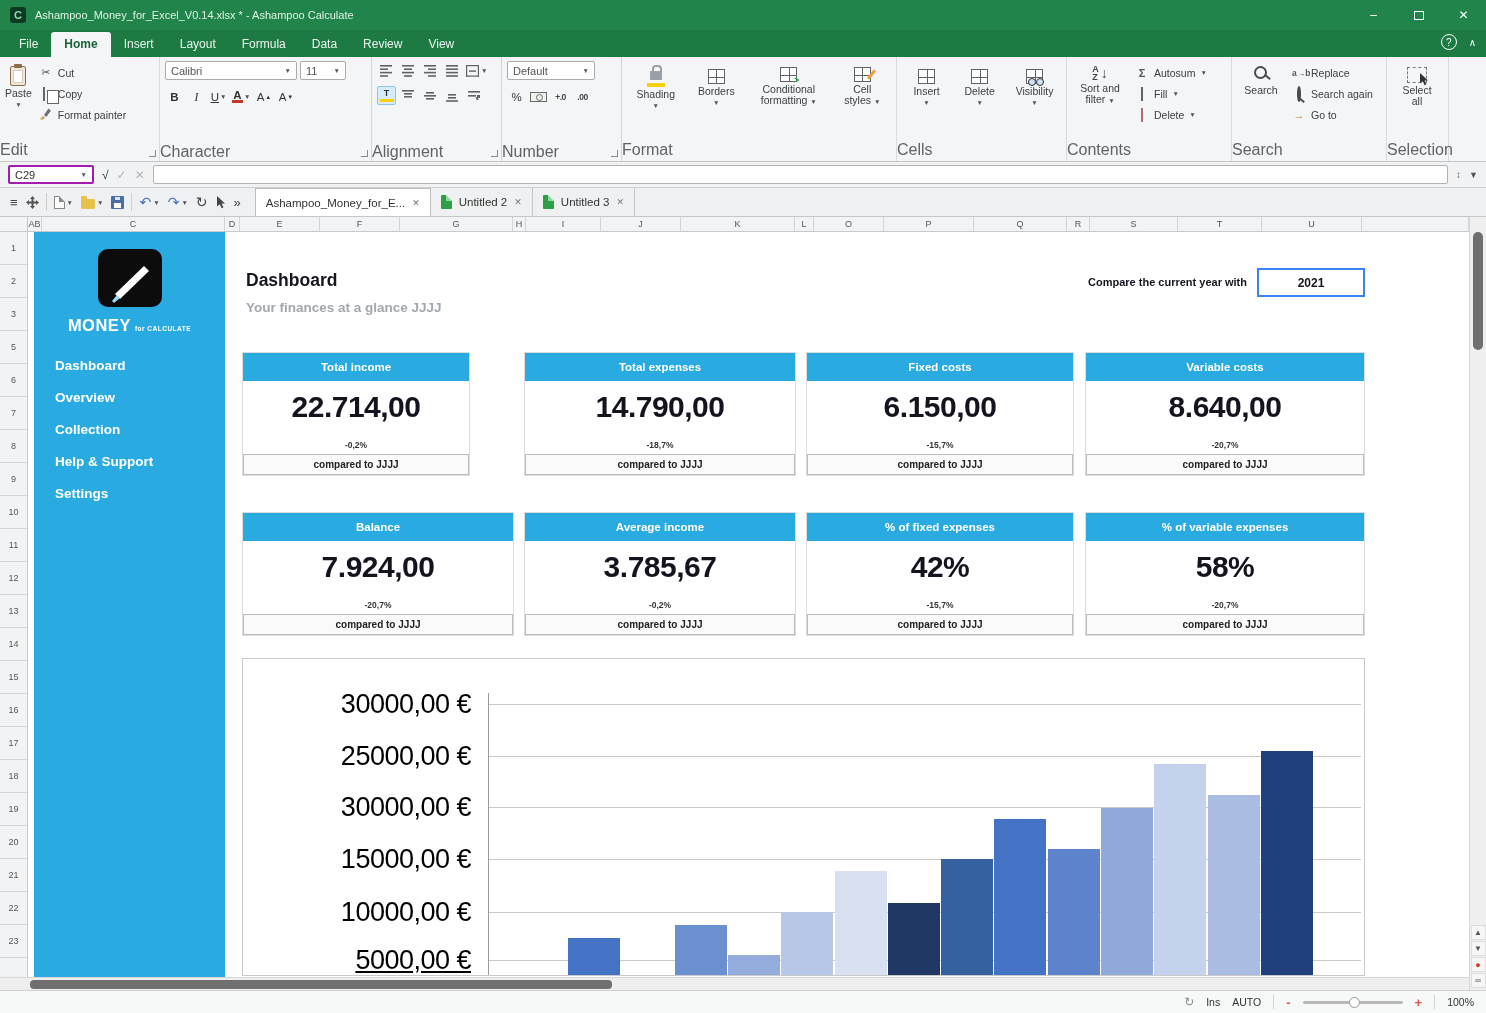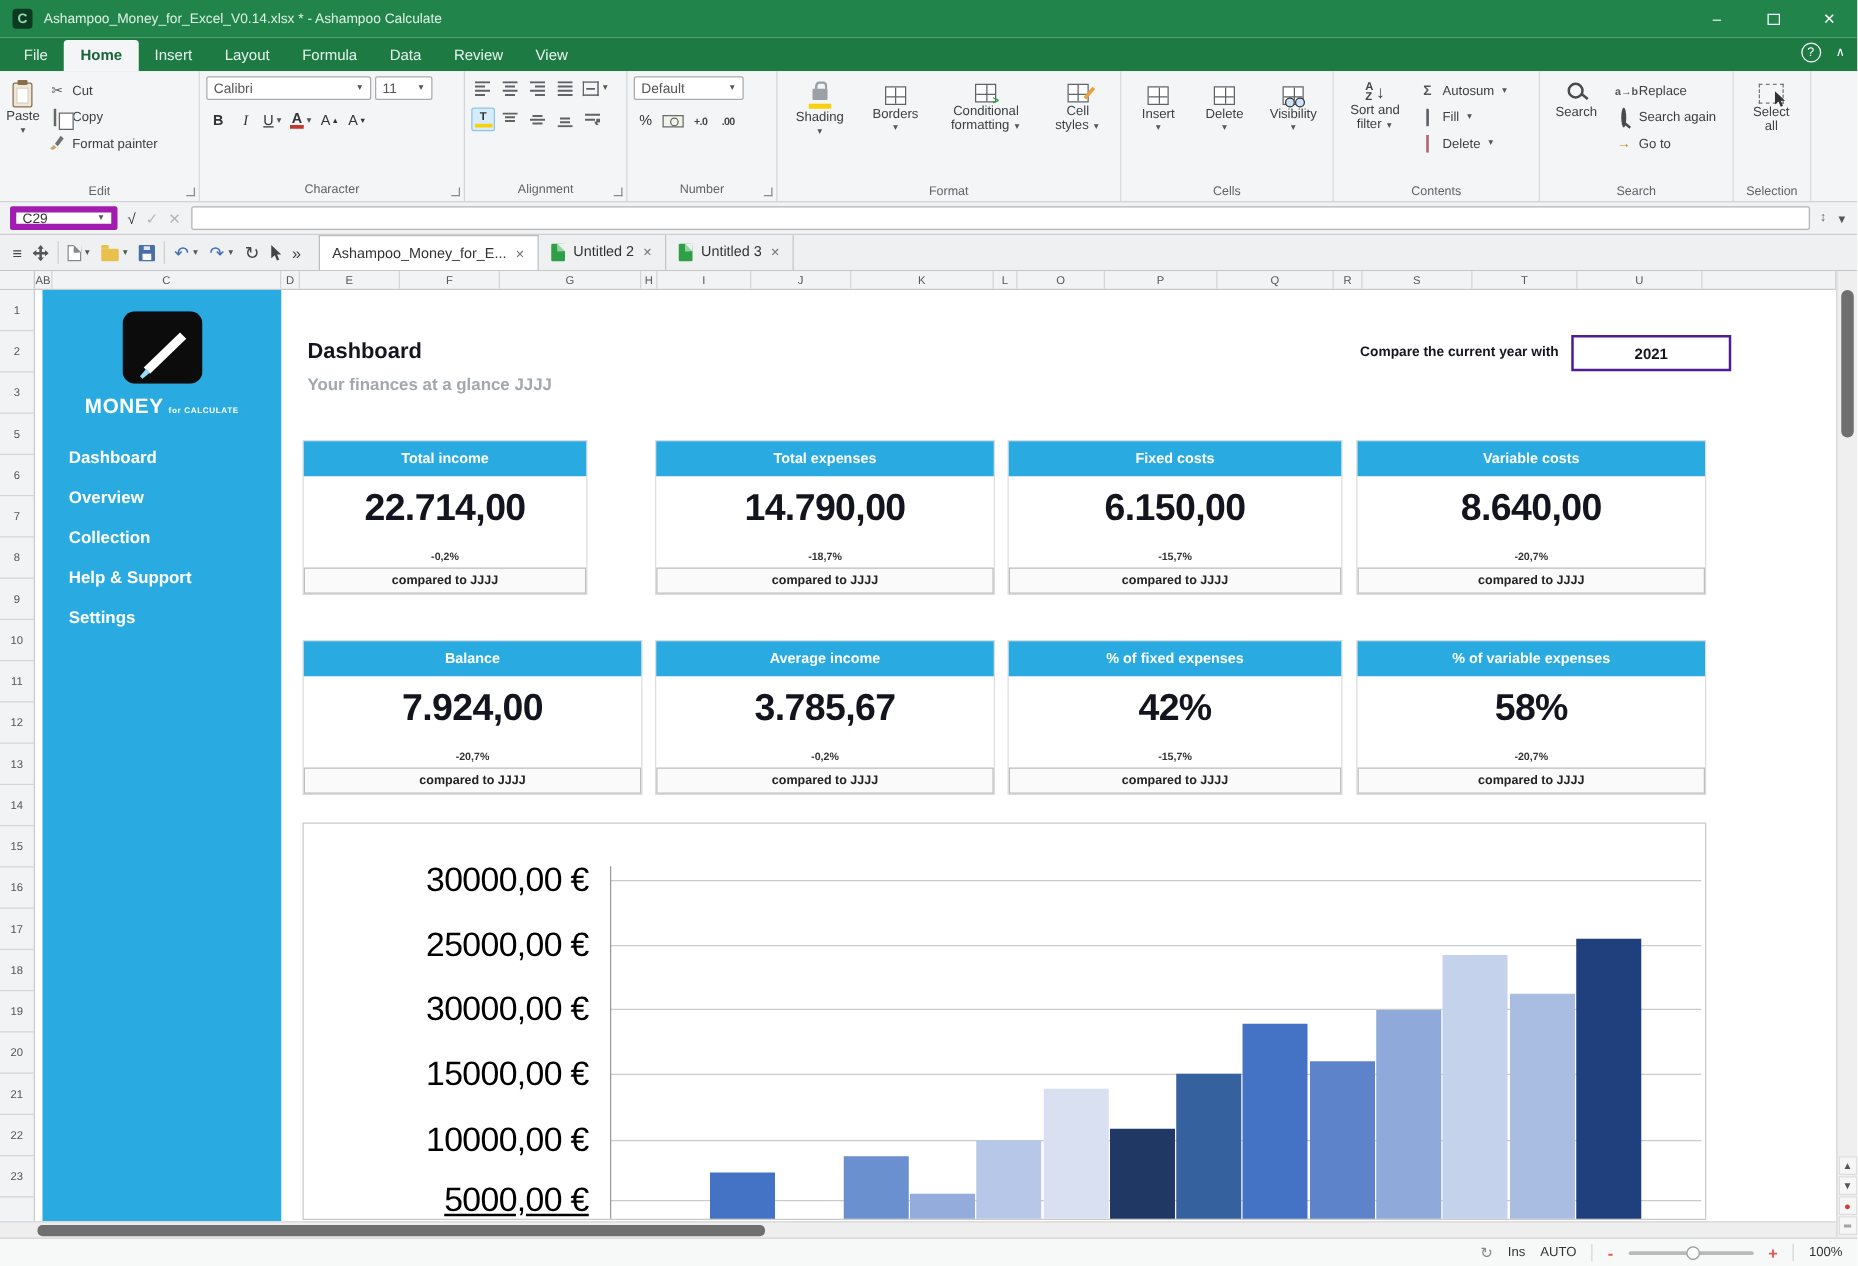--- a/index.html
+++ b/index.html
@@ -20,21 +20,21 @@
   .mtab{padding:0 13px;height:25px;line-height:25px;color:#e8f5ed;font-size:12px;border-radius:3px 3px 0 0}
   .mtab.active{background:#f4f5f6;color:#186338;font-weight:bold}
   .menu-right{position:absolute;right:10px;top:4px;display:flex;align-items:center;gap:12px;color:#fff}
   .qmark{width:16px;height:16px;border:1px solid #fff;border-radius:50%;font-size:10px;display:flex;align-items:center;justify-content:center}
   .chevup{font-size:10px}
 
   
   .ribbon{position:absolute;top:57px;left:0;width:100%;height:105px;background:#f4f5f6;border-bottom:1px solid #c6c6c6;display:flex}
   .rgroup{position:relative;border-right:1px solid #dadbdc;padding:4px 5px 17px 5px;display:flex;gap:4px;flex-shrink:0}
   .rgroup.col{flex-direction:column;gap:3px}
-  .glabel{position:absolute;bottom:2px;left:0;right:0;text-align:center;font-size:10px;color:#5f6368}
+  .glabel{position:absolute;bottom:2px;left:0;right:0;text-align:left;font-size:16px;color:#5f6368}
   .launcher{position:absolute;right:3px;bottom:4px;width:7px;height:7px;border-right:1.5px solid #8a8a8a;border-bottom:1.5px solid #8a8a8a}
   .bigbtn{display:flex;flex-direction:column;align-items:center;font-size:10.5px;color:#3c4043;padding-top:2px;gap:2px;border-radius:3px}
   .bigbtn .lbl{text-align:center;line-height:11px}
   .caret{font-size:6.5px;color:#555}
   .vstack{display:flex;flex-direction:column;justify-content:flex-start;gap:2px}
   .smallbtn{display:flex;align-items:center;gap:5px;font-size:10.5px;color:#3c4043;height:19px;padding:0 3px;border-radius:2px;white-space:nowrap}
   .rrow{display:flex;align-items:center;gap:3px}
   .combo{background:#fff;border:1px solid #ababab;height:19px;display:flex;align-items:center;font-size:11px;padding:0 5px;justify-content:space-between;border-radius:2px}
   .fbtn{min-width:19px;height:19px;display:flex;align-items:center;justify-content:center;font-size:11.5px;color:#333;border:1px solid transparent;border-radius:2px;gap:1px}
   .fbtn.sel{background:#d7ecfa;border:1px solid #8fc3e8;position:relative}
@@ -77,21 +77,21 @@
   .icon-floppy{width:13px;height:13px;background:#4a6fa5;border-radius:1px;position:relative}
   .icon-floppy::before{content:"";position:absolute;left:3px;bottom:1px;width:7px;height:5px;background:#fff}
   .icon-floppy::after{content:"";position:absolute;left:4px;top:1px;width:5px;height:3px;background:#dce5f2}
   .icon-page{width:11px;height:13px;border:1px solid #888;background:#fff;position:relative}
   .icon-page::after{content:"";position:absolute;right:-1px;top:-1px;border:3px solid #f0f1f2;border-left-color:#888;border-bottom-color:#888}
   .icon-folder{width:14px;height:10px;background:#e8c14d;border-radius:1px;position:relative;margin-top:3px}
   .icon-folder::before{content:"";position:absolute;top:-3px;left:0;width:6px;height:3px;background:#e8c14d;border-radius:1px 1px 0 0}
 
   
   .formulabar{position:absolute;top:162px;left:0;width:100%;height:26px;background:#f1f2f3;border-bottom:1px solid #cfcfcf;display:flex;align-items:center;padding:0 8px;gap:8px}
-  .namebox{width:86px;height:19px;background:#fff;border:5px solid #a21caf;font-size:11px;display:flex;align-items:center;padding:0 5px;justify-content:space-between;border-radius:2px}
+  .namebox{width:86px;height:19px;background:#fff;border:2px solid #a21caf;font-size:11px;display:flex;align-items:center;padding:0 5px;justify-content:space-between;border-radius:2px}
   .fxglyph{font-size:12px;color:#333}
   .fxglyph.dim{color:#b3b5b8}
   .fx-input{flex:1;height:19px;background:#fff;border:1px solid #b3b3b3;border-radius:2px;font-size:11px;padding:0 4px;outline:none}
   .fb-right{display:flex;align-items:center;gap:8px;color:#666;font-size:10px}
 
   
   .tabrow{position:absolute;top:188px;left:0;width:100%;height:29px;background:#eef0f1;border-bottom:1px solid #c6c6c6;display:flex;align-items:center;padding-left:6px}
   .ticon{height:24px;display:flex;align-items:center;justify-content:center;font-size:13px;color:#444;padding:0 4px;gap:2px}
   .tsep{width:1px;height:18px;background:#cfcfcf;margin:0 3px}
   .doctabs{display:flex;align-items:stretch;height:100%;margin-left:10px}
@@ -117,21 +117,21 @@
   .brandrow{display:flex;align-items:baseline;margin-top:9px;color:#fff}
   .brand-main{font-size:16.5px;font-weight:bold;letter-spacing:0.5px}
   .brand-sub{font-size:6.5px;font-weight:bold;margin-left:4px;letter-spacing:0.5px}
   .nav{position:absolute;top:118px;left:0;right:0}
   .navitem{height:32px;line-height:32px;padding-left:21px;color:#fff;font-weight:bold;font-size:13.5px}
 
   
   .dash-title{position:absolute;left:218px;top:38px;font-size:17.5px;font-weight:bold;color:#15151f}
   .dash-sub{position:absolute;left:218px;top:68px;font-size:13.5px;font-weight:bold;color:#a3a8ae}
   .compare-label{position:absolute;left:850px;top:44px;width:369px;text-align:right;font-size:11px;font-weight:bold;color:#15151f}
-  .compare-box{position:absolute;left:1229px;top:36px;width:128px;height:29px;border:2px solid #4c1d95;background:#fff;display:flex;align-items:center;justify-content:center;font-weight:bold;font-size:12px;color:#15151f}
+  .compare-box{position:absolute;left:1229px;top:36px;width:108px;height:29px;border:2px solid #3b82f6;background:#fff;display:flex;align-items:center;justify-content:center;font-weight:bold;font-size:12px;color:#15151f}
 
   .card{position:absolute;height:124px;background:#fff;border:1px solid #dcdcdc}
   .card-h{height:28px;background:#29abe2;color:#fff;font-weight:bold;font-size:11.5px;display:flex;align-items:center;justify-content:center}
   .card-v{margin-top:9px;text-align:center;font-size:30px;font-weight:bold;color:#14141e;letter-spacing:-0.5px}
   .card-p{position:absolute;bottom:25px;left:0;right:0;text-align:center;font-size:8.5px;font-weight:bold;color:#333}
   .card-f{position:absolute;bottom:0;left:0;right:0;height:21px;border:1px solid #bdbdbd;background:#fafafa;text-align:center;font-size:10px;font-weight:bold;line-height:19px;color:#222}
 
   
   .chartbox{position:absolute;left:214px;top:426px;width:1123px;height:318px;border:1px solid #c9c9c9;background:#fff;overflow:hidden}
   .chartplot{position:absolute;inset:0}

